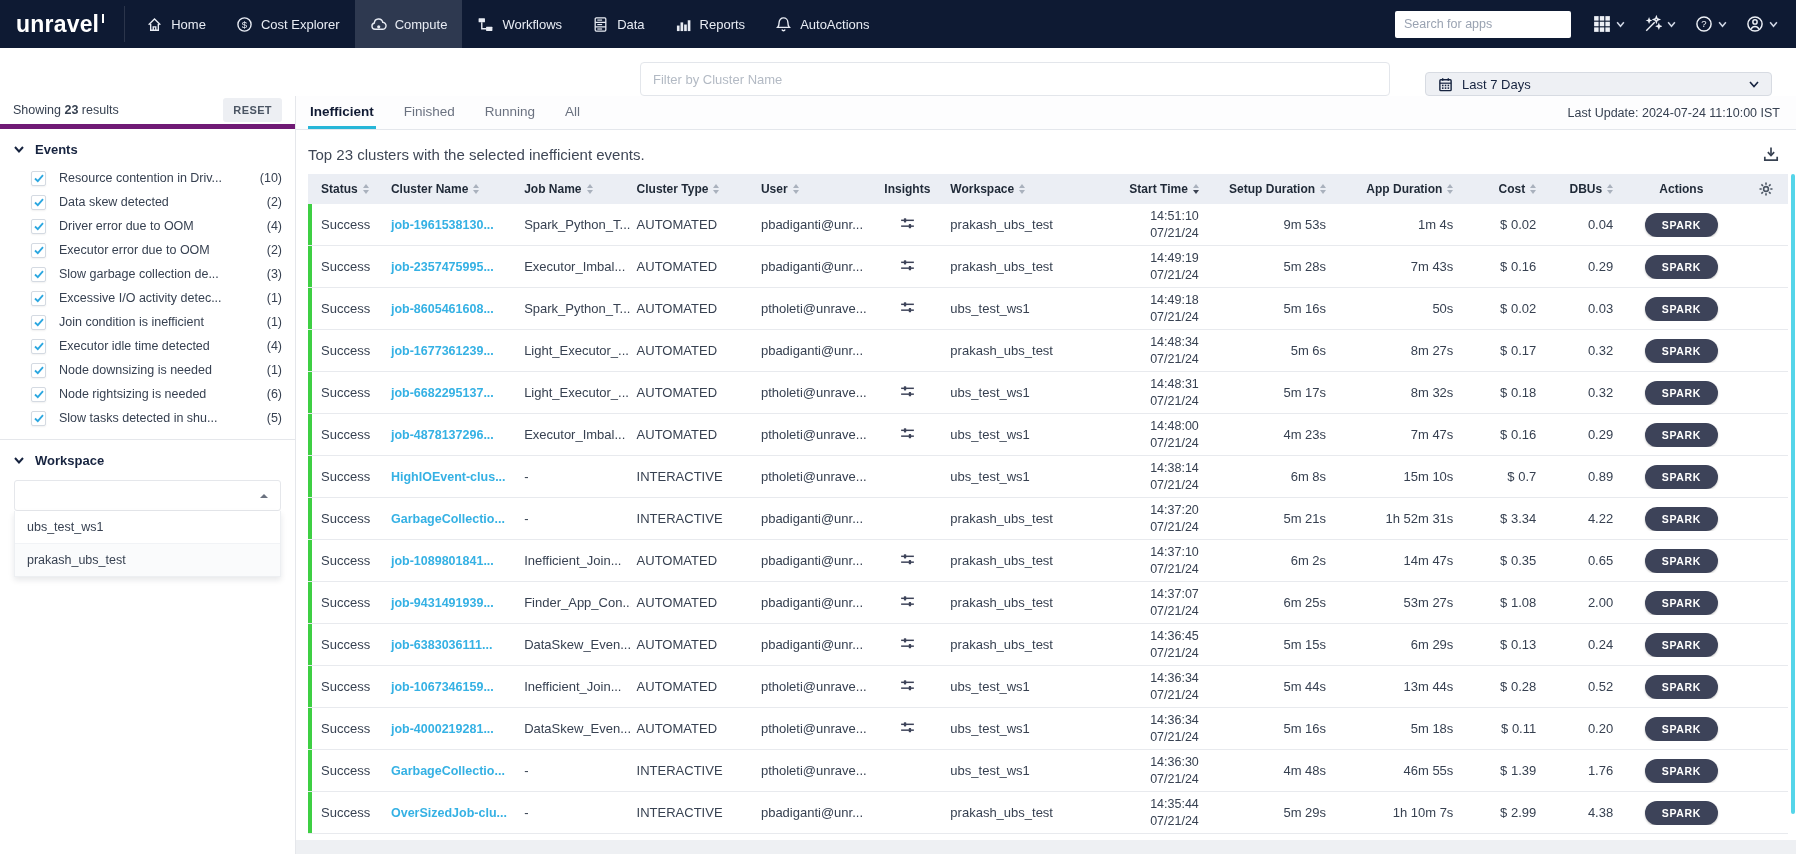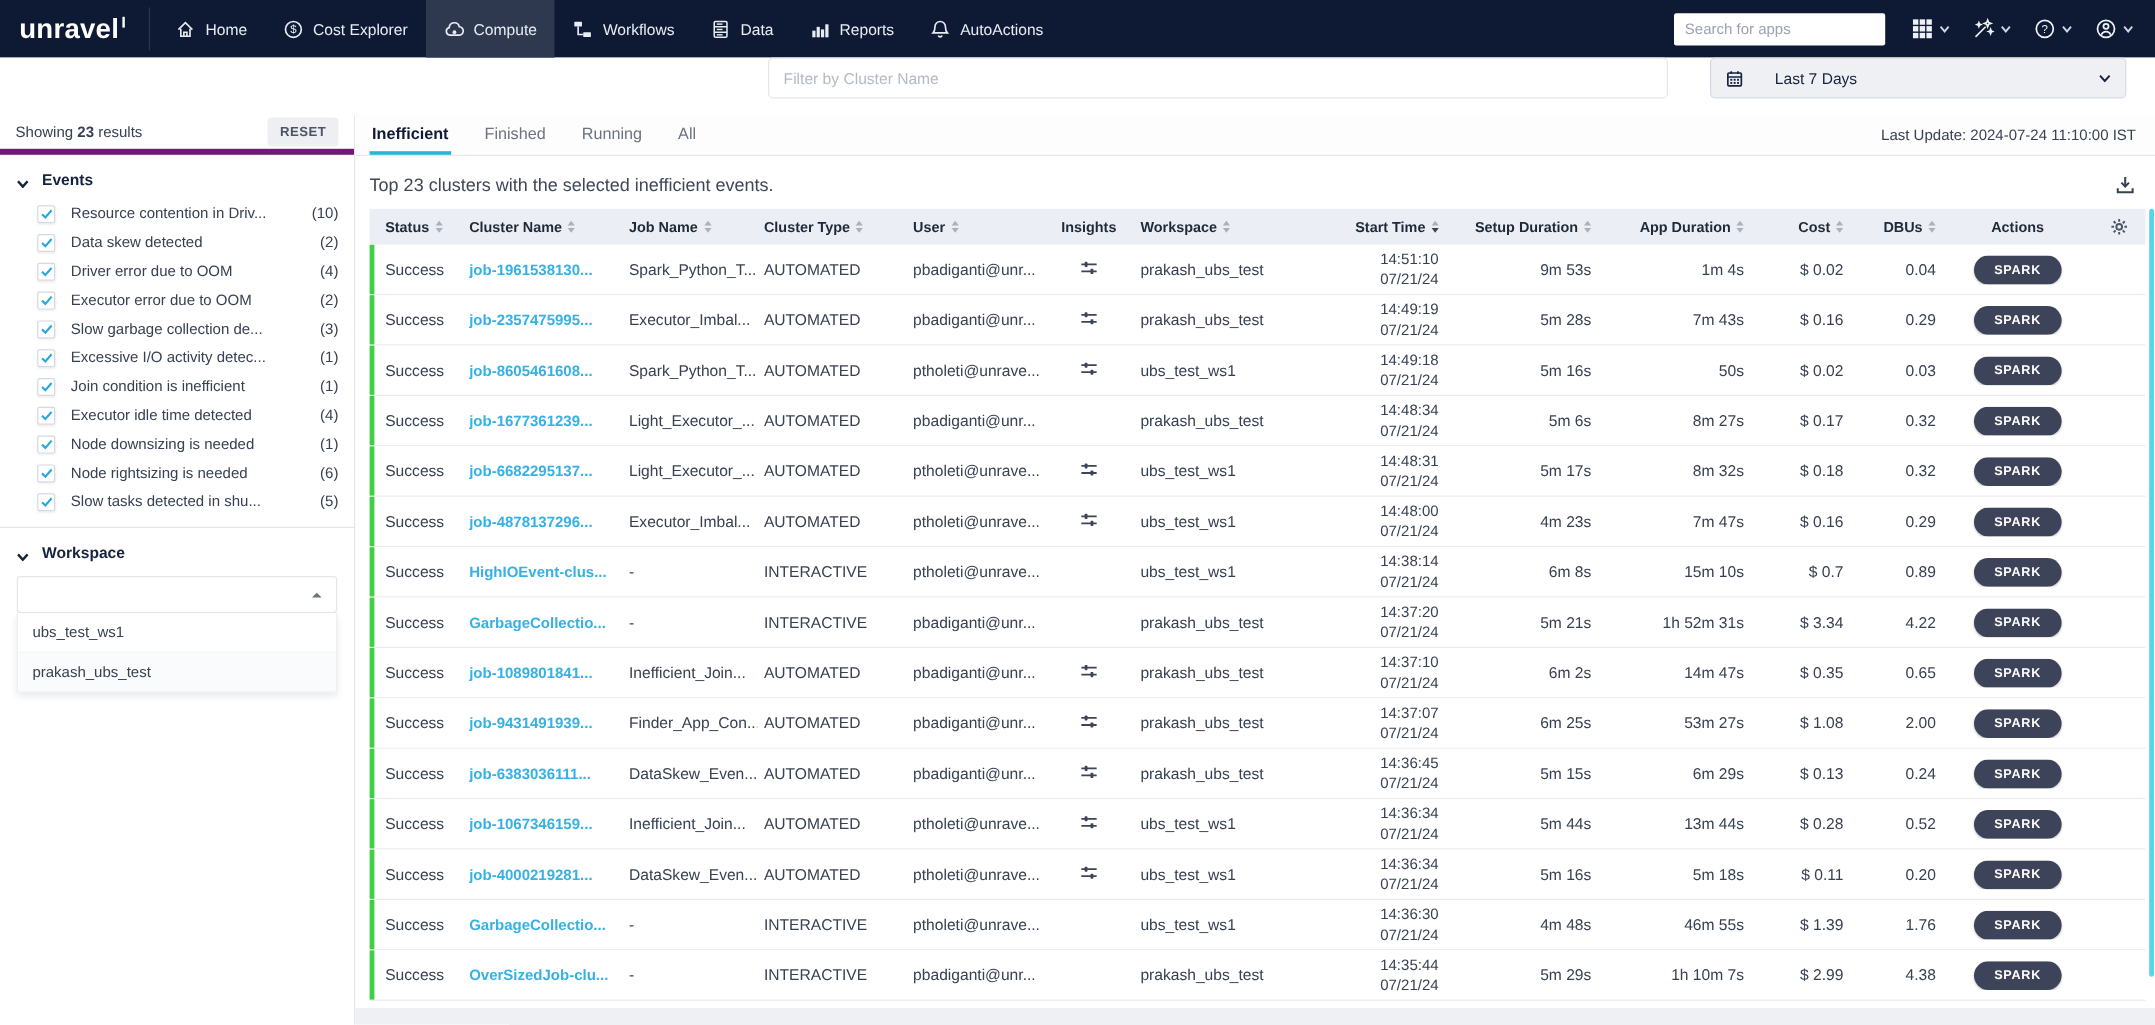--- a/index.html
+++ b/index.html
@@ -16,36 +16,36 @@
   .nav-icon svg { width:17px; height:17px; display:block; }
   .nav-right { margin-left:auto; display:flex; align-items:center; gap:22px; padding-right:18px; }
   .nav-search { width:176px; height:27px; border:none; border-radius:2px; padding:0 9px; font-size:12.5px; font-family:inherit; color:#1f2937; }
   .nav-search::placeholder { color:#9aa3b2; }
   #nav-right-icons { display:flex; align-items:center; gap:19px; }
   .right-icon { display:flex; align-items:center; gap:5px; cursor:pointer; color:#eef1f7; }
   .right-icon .ricon svg { width:18px; height:18px; display:block; }
   .chev svg { width:9px; height:7px; display:block; }
 
   
-  .filter-row { height:48px; display:flex; align-items:flex-start; background:#fff; }
+  .filter-row { height:48px; display:flex; align-items:flex-end; background:#fff; }
   .cluster-filter { margin-left:640px; width:750px; height:34px; border:1px solid #e3e6eb; border-radius:4px; padding:0 12px; font-size:13px; font-family:inherit; color:#374151; }
   .cluster-filter::placeholder { color:#b3bac4; }
-  .date-range { margin-left:35px; width:347px; height:34px; background:#eef0f4; border:1px solid #d7dbe2; border-radius:4px; display:flex; align-items:center; gap:26px; padding:0 12px; font-size:13px; color:#16233f; cursor:pointer; }
+  .date-range { margin-left:35px; width:347px; height:24px; background:#eef0f4; border:1px solid #d7dbe2; border-radius:4px; display:flex; align-items:center; gap:9px; padding:0 12px; font-size:13px; color:#16233f; cursor:pointer; }
   .date-range .chevron { margin-left:auto; display:flex; }
   .date-range .chevron svg { width:10px; height:7px; }
   .cal svg { width:15px; height:15px; display:block; }
 
   
   .content { display:flex; height:758px; }
   .sidebar { width:296px; flex:0 0 296px; border-right:1px solid #e5e7eb; background:#fff; }
   .sidebar-top { height:33px; display:flex; align-items:center; justify-content:space-between; padding:0 13px; border-bottom:5px solid #701a75; }
   .results-text { font-size:12.5px; color:#374151; }
   .results-text b { font-weight:700; }
   .reset-btn { background:#edeff3; border:none; border-radius:3px; color:#4b5563; font-weight:700; font-size:11px; letter-spacing:.4px; padding:6px 10px; font-family:inherit; cursor:pointer; }
-  .facet-header { display:flex; align-items:flex-end; gap:11px; padding:13px 13px 9px 14px; font-size:13px; font-weight:700; color:#16233f; cursor:pointer; }
+  .facet-header { display:flex; align-items:center; gap:11px; padding:13px 13px 9px 14px; font-size:13px; font-weight:700; color:#16233f; cursor:pointer; }
   .facet-header svg { width:10px; height:7px; }
   .event-row { display:flex; align-items:center; gap:13px; padding:4.5px 13px 4.5px 31px; }
   .checkbox { width:15px; height:15px; flex:0 0 15px; background:#fff; border:1px solid #d4dae2; border-radius:2px; display:flex; align-items:center; justify-content:center; box-shadow:0 1px 2px rgba(0,0,0,.06); cursor:pointer; }
   .checkbox svg { width:10px; height:9px; }
   .event-label { flex:1; font-size:12.5px; color:#374151; white-space:nowrap; overflow:hidden; }
   .event-count { font-size:12.5px; color:#374151; }
   .facet.workspace { border-top:1px solid #e5e7eb; margin-top:9px; }
   .ws-select { margin:3px 14px 0; height:31px; border:1px solid #e5e7eb; border-radius:3px; display:flex; align-items:center; justify-content:flex-end; padding:0 11px; cursor:pointer; background:#fff; }
   .ws-select svg { width:10px; height:6px; }
   .ws-options { margin:0 14px; border:1px solid #edeff2; border-top:none; box-shadow:0 3px 6px rgba(20,30,50,.10); background:#fff; }

